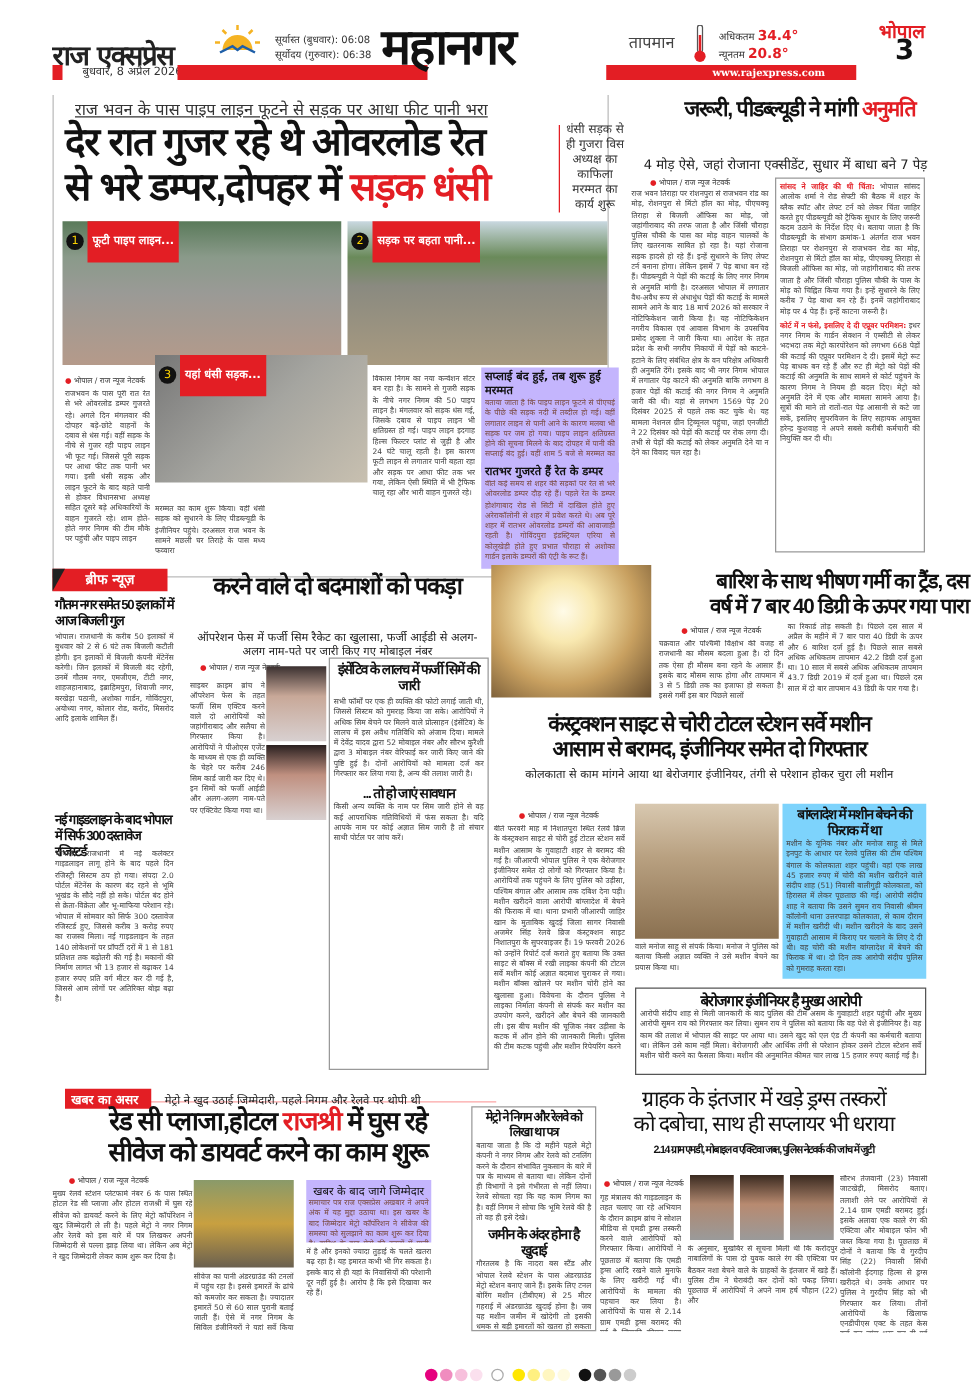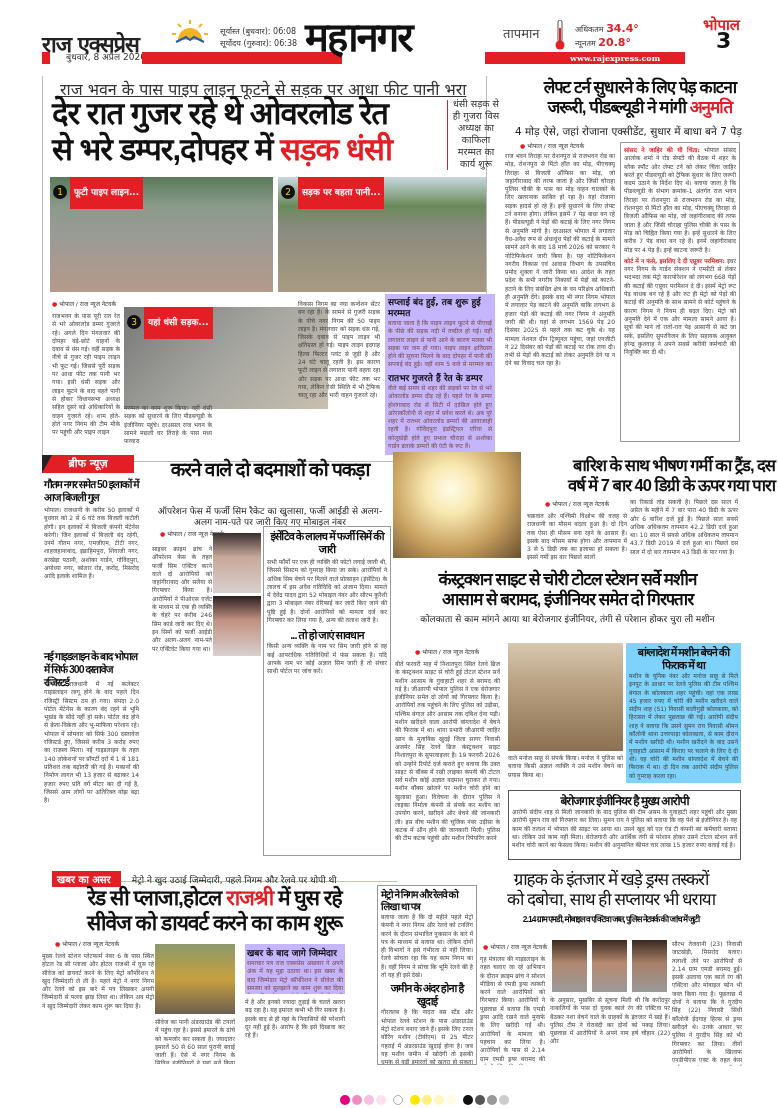--- a/index.html
+++ b/index.html
@@ -14,21 +14,21 @@
 .redbar{left:142px;top:52px;width:200px;height:12px;background:#e31e24}
 .redbar2{left:485px;top:52px;width:200px;height:12px;background:#e31e24}
 .url{left:570px;top:53px;font-size:8px;color:#fff;font-weight:bold;font-family:"DejaVu Serif",serif}
 .temp-label{left:503px;top:24px;font-size:13px;color:#444}
 .thermo{left:555px;top:20px;width:10px;height:30px}
 .tmax{left:575px;top:22px;font-size:8px;color:#333}
 .tmax b,.tmin b{color:#e31e24;font-size:11px}
 .tmin{left:575px;top:36px;font-size:8px;color:#333}
 .city{left:703px;top:14px;font-size:15px;color:#e31e24;font-weight:bold}
 .pageno{left:716px;top:28px;font-size:22px;font-weight:bold;color:#111}
-.kicker{font-size:16px;color:#333;text-decoration:underline}
+.kicker{font-size:13px;color:#333;text-decoration:underline}
 .hl{font-weight:bold;color:#111;font-family:"Liberation Sans",sans-serif;letter-spacing:-1px}
 .red{color:#e31e24}
 .box{border:1px solid #999}
 .body-text{font-size:6px;line-height:8.3px;color:#444;text-align:justify}
 .byline{font-size:6px;color:#333}
 .byline::before{content:"● ";color:#e31e24}
 .photo{background:#8a8a80;overflow:hidden}
 .cap{background:#e31e24;color:#fff;font-size:9px;font-weight:bold;padding:12px 4px}
 .capnum{background:#111;color:#fcd200;border-radius:50%;width:14px;height:14px;font-size:9px;display:inline-block;text-align:center;line-height:14px;margin-right:3px}
 .subhl{font-size:11px;color:#222}
@@ -80,41 +80,40 @@
 </div>
 <div class="abs" style="left:447px;top:100px;width:1px;height:70px;background:#e31e24"></div>
 <div class="abs" style="left:452px;top:98px;width:48px;font-size:9.5px;line-height:12px;color:#333;text-align:center">धंसी सड़क से ही गुजरा विस अध्यक्ष का काफिला मरम्मत का कार्य शुरू</div>
 
 <div class="abs photo" style="left:50px;top:177px;width:223px;height:115px;background:linear-gradient(180deg,#5a7a5a 0%,#8a9a8a 25%,#9a9a96 50%,#b59a8a 100%)">
   <div class="abs" style="left:3px;top:3px"><span class="capnum">1</span><span class="cap">फूटी पाइप लाइन...</span></div>
 </div>
 <div class="abs photo" style="left:278px;top:177px;width:208px;height:115px;background:linear-gradient(180deg,#c9d8e0 0%,#6a8a5a 25%,#8a8a80 45%,#a89a80 100%)">
   <div class="abs" style="left:3px;top:3px"><span class="capnum">2</span><span class="cap">सड़क पर बहता पानी...</span></div>
 </div>
-<div class="abs photo" style="left:124px;top:307px;width:204px;height:102px;background:linear-gradient(135deg,#777 0%,#a5a5a0 50%,#c8c0b0 100%)">
+<div class="abs photo" style="left:124px;top:284px;width:170px;height:102px;background:linear-gradient(135deg,#777 0%,#a5a5a0 50%,#c8c0b0 100%)">
   <div class="abs" style="left:3px;top:3px"><span class="capnum">3</span><span class="cap">यहां धंसी सड़क...</span></div>
 </div>
 
 <div class="abs byline" style="left:52px;top:300px">भोपाल / राज न्यूज नेटवर्क</div>
 <div class="abs body-text" style="left:52px;top:312px;width:68px;height:140px;overflow:hidden">राजभवन के पास पूरी रात रेत से भरे ओवरलोड डम्पर गुजरते रहे। अगले दिन मंगलवार की दोपहर बड़े-छोटे वाहनों के दबाव से धंस गई। वहीं सड़क के नीचे से गुजर रही पाइप लाइन भी फूट गई। जिससे पूरी सड़क पर आधा फीट तक पानी भर गया। इसी धंसी सड़क और लाइन फूटने के बाद बहते पानी से होकर विधानसभा अध्यक्ष सहित दूसरे बड़े अधिकारियों के वाहन गुजरते रहे। शाम होते-होते नगर निगम की टीम मौके पर पहुंची और पाइप लाइन</div>
 <div class="abs body-text" style="left:124px;top:404px;width:88px;height:50px;overflow:hidden">मरम्मत का काम शुरू किया। वहीं धंसी सड़क को सुधारने के लिए पीडब्ल्यूडी के इंजीनियर पहुंचे। दरअसल राज भवन के सामने मछली घर तिराहे के पास मध्य फव्वारा</div>
 <div class="abs body-text" style="left:215px;top:300px;width:80px;height:150px;overflow:hidden;padding-left:82px;box-sizing:content-box;left:135px"></div>
 <div class="abs body-text" style="left:298px;top:300px;width:82px;height:154px;overflow:hidden">विकास निगम का नया कन्वेंशन सेंटर बन रहा है। के सामने से गुजरी सड़क के नीचे नगर निगम की 50 पाइप लाइन है। मंगलवार को सड़क धंस गई, जिसके दबाव से पाइप लाइन भी क्षतिग्रस्त हो गई। पाइप लाइन इदगाह हिल्स फिल्टर प्लांट से जुड़ी है और 24 घंटे चालू रहती है। इस कारण फूटी लाइन से लगातार पानी बहता रहा और सड़क पर आधा फीट तक भर गया, लेकिन ऐसी स्थिति में भी ट्रैफिक चालू रहा और भारी वाहन गुजरते रहे।</div>
 
 <div class="abs pinkbox" style="left:385px;top:294px;width:103px;height:84px;padding:3px;width:110px">
   <div style="font-size:9px;font-weight:bold;color:#111;line-height:11px">सप्लाई बंद हुई, तब शुरू हुई मरम्मत</div>
   <div class="body-text" style="height:60px;overflow:hidden;color:#7a4a40">बताया जाता है कि पाइप लाइन फूटने से पीएचई के पीछे की सड़क नदी में तब्दील हो गई। वहीं लगातार लाइन से पानी आने के कारण मलबा भी सड़क पर जम हो गया। पाइप लाइन क्षतिग्रस्त होने की सूचना मिलने के बाद दोपहर में पानी की सप्लाई बंद हुई। वहीं शाम 5 बजे से मरम्मत का काम शुरू हुआ।</div>
 </div>
 <div class="abs pinkbox" style="left:385px;top:370px;width:110px;height:85px;padding:3px">
   <div style="font-size:9px;font-weight:bold;color:#111;line-height:11px">रातभर गुजरते हैं रेत के डम्पर</div>
   <div class="body-text" style="height:64px;overflow:hidden;color:#7a4a40">वीते कई समय से शहर की सड़कों पर रेत से भरे ओवरलोड डम्पर दौड़ रहे हैं। पहले रेत के डम्पर होशंगाबाद रोड से सिटी में दाखिल होते हुए अरेराकॉलोनी से शहर में प्रवेश करते थे। अब पूरे शहर में रातभर ओवरलोड डम्परों की आवाजाही रहती है। गोविंदपुरा इंडस्ट्रियल एरिया से कोलूखेड़ी होते हुए प्रभात चौराहा से अशोका गार्डन इलाके डम्परों की एंट्री के रूट हैं।</div>
 </div>
 
 <div class="abs hl" style="left:505px;top:78px;width:270px;font-size:17px;line-height:20px;text-align:center">
-  <div>लेफ्ट टर्न सुधारने के लिए पेड़ काटना</div>
   <div><span>जरूरी, पीडब्ल्यूडी ने मांगी </span><span class="red">अनुमति</span></div>
 </div>
 <div class="abs subhl" style="left:515px;top:124px;font-size:10.5px">4 मोड़ ऐसे, जहां रोजाना एक्सीडेंट, सुधार में बाधा बने 7 पेड़</div>
 <div class="abs byline" style="left:520px;top:142px">भोपाल / राज न्यूज नेटवर्क</div>
 <div class="abs body-text" style="left:505px;top:152px;width:110px;height:290px;overflow:hidden">राज भवन तिराहा पर रोशनपुरा से राजभवन रोड का मोड़, रोशनपुरा से मिंटो हॉल का मोड़, पीएचक्यू तिराहा से बिजली ऑफिस का मोड़, जो जहांगीराबाद की तरफ जाता है और जिंसी चौराहा पुलिस चौकी के पास का मोड़ वाहन चालकों के लिए खतरनाक साबित हो रहा है। यहां रोजाना सड़क हादसे हो रहे हैं। इन्हें सुधारने के लिए लेफ्ट टर्न बनाना होगा। लेकिन इसमें 7 पेड़ बाधा बन रहे हैं। पीडब्ल्यूडी ने पेड़ों की कटाई के लिए नगर निगम से अनुमति मांगी है। दरअसल भोपाल में लगातार वैध-अवैध रूप से अंधाधुंध पेड़ों की कटाई के मामले सामने आने के बाद 18 मार्च 2026 को सरकार ने नोटिफिकेशन जारी किया है। यह नोटिफिकेशन नगरीय विकास एवं आवास विभाग के उपसचिव प्रमोद शुक्ला ने जारी किया था। आदेश के तहत प्रदेश के सभी नगरीय निकायों में पेड़ों को काटने-हटाने के लिए संबंधित क्षेत्र के वन परिक्षेत्र अधिकारी ही अनुमति देंगे। इसके बाद भी नगर निगम भोपाल में लगातार पेड़ काटने की अनुमति बाकि लगभग 8 हजार पेड़ों की कटाई की नगर निगम ने अनुमति जारी की थी। यहां से लगभग 1569 पेड़ 20 दिसंबर 2025 से पहले तक कट चुके थे। यह मामला नेशनल ग्रीन ट्रिब्यूनल पहुंचा, जहां एनजीटी ने 22 दिसंबर को पेड़ों की कटाई पर रोक लगा दी। तभी से पेड़ों की कटाई को लेकर अनुमति देने या न देने का विवाद चल रहा है।</div>
 <div class="abs box" style="left:620px;top:142px;width:120px;height:300px;padding:3px;overflow:hidden">
   <div class="body-text"><span class="red" style="font-weight:bold">सांसद ने जाहिर की थी चिंता:</span> <span>भोपाल सांसद आलोक शर्मा ने रोड सेफ्टी की बैठक में शहर के ब्लैक स्पॉट और लेफ्ट टर्न को लेकर चिंता जाहिर करते हुए पीडब्ल्यूडी को ट्रैफिक सुधार के लिए जरूरी कदम उठाने के निर्देश दिए थे। बताया जाता है कि पीडब्ल्यूडी के संभाग क्रमांक-1 अंतर्गत राज भवन तिराहा पर रोशनपुरा से राजभवन रोड का मोड़, रोशनपुरा से मिंटो हॉल का मोड़, पीएचक्यू तिराहा से बिजली ऑफिस का मोड़, जो जहांगीराबाद की तरफ जाता है और जिंसी चौराहा पुलिस चौकी के पास के मोड़ को चिह्नित किया गया है। इन्हें सुधारने के लिए करीब 7 पेड़ बाधा बन रहे हैं। इनमें जहांगीराबाद मोड़ पर 4 पेड़ हैं। इन्हें काटना जरूरी है।</span></div>
   <div class="body-text" style="margin-top:3px"><span class="red" style="font-weight:bold">कोर्ट में न फंसे, इसलिए दे दी एप्रूवर परमिशन:</span> <span>इधर नगर निगम के गार्डन सेक्शन ने एम्सीटी से लेकर भदभदा तक मेट्रो कारपोरेशन को लगभग 668 पेड़ों की कटाई की एप्रूवर परमिशन दे दी। इसमें मेट्रो रूट पेड़ बाधक बन रहे हैं और रुट ही मेट्रो को पेड़ों की कटाई की अनुमति के साथ सामने से कोर्ट पहुंचने के कारण निगम ने नियम ही बदल दिए। मेट्रो को अनुमति देने में एक और मामला सामने आया है। सूत्रों की माने तो रातों-रात पेड़ आसानी से कटे जा सकें, इसलिए सुपरविजन के लिए सहायक आयुक्त हरेन्द्र कुशवाह ने अपने सबसे करीबी कर्मचारी की नियुक्ति कर दी थी।</span></div>
 </div>
 
@@ -175,26 +174,26 @@
 </div>
 <div class="abs hl" style="left:42px;top:885px;width:345px;font-size:21px;line-height:25px;text-align:center">
   <div><span>रेड सी प्लाजा,होटल </span><span class="red">राजश्री</span><span> में घुस रहे</span></div>
   <div>सीवेज को डायवर्ट करने का काम शुरू</div>
 </div>
 <div class="abs byline" style="left:55px;top:940px">भोपाल / राज न्यूज नेटवर्क</div>
 <div class="abs body-text" style="left:42px;top:952px;width:112px;height:110px;overflow:hidden">मुख्य रेलवे स्टेशन प्लेटफार्म नंबर 6 के पास स्थित होटल रेड सी प्लाजा और होटल राजश्री में घुस रहे सीवेज को डायवर्ट करने के लिए मेट्रो कॉर्पोरेशन ने खुद जिम्मेदारी ले ली है। पहले मेट्रो ने नगर निगम और रेलवे को इस बारे में पत्र लिखकर अपनी जिम्मेदारी से पल्ला झाड़ लिया था। लेकिन अब मेट्रो ने खुद जिम्मेदारी लेकर काम शुरू कर दिया है।</div>
 <div class="abs photo" style="left:155px;top:944px;width:80px;height:70px;background:linear-gradient(180deg,#8a9a6a 0%,#c8a040 50%,#6a6050 100%)"></div>
 <div class="abs body-text" style="left:155px;top:1018px;width:80px;height:46px;overflow:hidden">सीवेज का पानी अंडरग्राउंड की टनलों में पहुंच रहा है। इससे इमारतें के ढांचे को कमजोर कर सकता है। ज्यादातर इमारतें 50 से 60 साल पुरानी बताई जाती हैं। ऐसे में नगर निगम के सिविल इंजीनियरों ने यहां सर्वे किया था। जिसमें पाया कि ज्यादातर भवन जर्जर स्थिति</div>
 <div class="abs pinkbox" style="left:245px;top:944px;width:100px;height:50px;padding:2px;overflow:hidden">
-  <div style="font-size:9px;font-weight:bold;color:#111;text-align:left">खबर के बाद जागे जिम्मेदार</div>
+  <div style="font-size:9px;font-weight:normal;color:#111;text-align:center">खबर के बाद जागे जिम्मेदार</div>
   <div class="body-text" style="color:#7a4a40">समाचार पत्र राज एक्सप्रेस अखबार ने अपने अंक में यह मुद्दा उठाया था। इस खबर के बाद जिम्मेदार मेट्रो कॉर्पोरेशन ने सीवेज की समस्या को सुलझाने का काम शुरू कर दिया है। बारिश के बाद मेट्रो की टनलों में पानी भराव की आशंका है।</div>
 </div>
 <div class="abs body-text" style="left:245px;top:998px;width:100px;height:66px;overflow:hidden">में है और इनको ज्यादा तुड़ाई के चलते खतरा बढ़ रहा है। यह इमारत कभी भी गिर सकता है। इसके बाद से ही यहां के निवासियों की परेशानी दूर नहीं हुई है। आरोप है कि इसे दिखावा कर रहे हैं।</div>
 <div class="abs box" style="left:377px;top:885px;width:100px;height:180px;padding:3px;overflow:hidden">
-  <div class="hl" style="font-size:10px;line-height:12px;">मेट्रो ने निगम और रेलवे को लिखा था पत्र</div>
+  <div class="hl" style="font-size:10px;line-height:12px;text-align:center">मेट्रो ने निगम और रेलवे को लिखा था पत्र</div>
   <div class="body-text">बताया जाता है कि दो महीने पहले मेट्रो कंपनी ने नगर निगम और रेलवे को टनलिंग करने के दौरान संभावित नुकसान के बारे में पत्र के माध्यम से बताया था। लेकिन दोनों ही विभागों ने इसे गंभीरता से नहीं लिया। रेलवे सोचता रहा कि यह काम निगम का है। वहीं निगम ने सोचा कि भूमि रेलवे की है तो वह ही इसे देखे।</div>
   <div class="hl" style="font-size:11px;line-height:13px;text-align:center;margin-top:3px">जमीन के अंदर होना है खुदाई</div>
   <div class="body-text">गौरतलब है कि नादरा बस स्टैंड और भोपाल रेलवे स्टेशन के पास अंडरग्राउंड मेट्रो स्टेशन बनाए जाने हैं। इसके लिए टनल बोरिंग मशीन (टीबीएम) से 25 मीटर गहराई में अंडरग्राउंड खुदाई होना है। जब यह मशीन जमीन में खोदेगी तो इसकी धमक से बड़ी इमारतों को खतरा हो सकता है। क्योंकि ज्यादातर इमारतें 50 साल से ज्यादा पुरानी हैं।</div>
 </div>
 
 <div class="abs hl" style="left:480px;top:870px;width:262px;font-size:17px;line-height:20px;text-align:center;font-weight:normal">
   <div>ग्राहक के इंतजार में खड़े ड्रग्स तस्करों</div>
   <div>को दबोचा, साथ ही सप्लायर भी धराया</div>
 </div>
 <div class="abs hl" style="left:480px;top:913px;width:262px;font-size:8.5px;text-align:center">2.14 ग्राम एमडी, मोबाइल व एक्टिवा जब्त, पुलिस नेटवर्क की जांच में जुटी</div>

